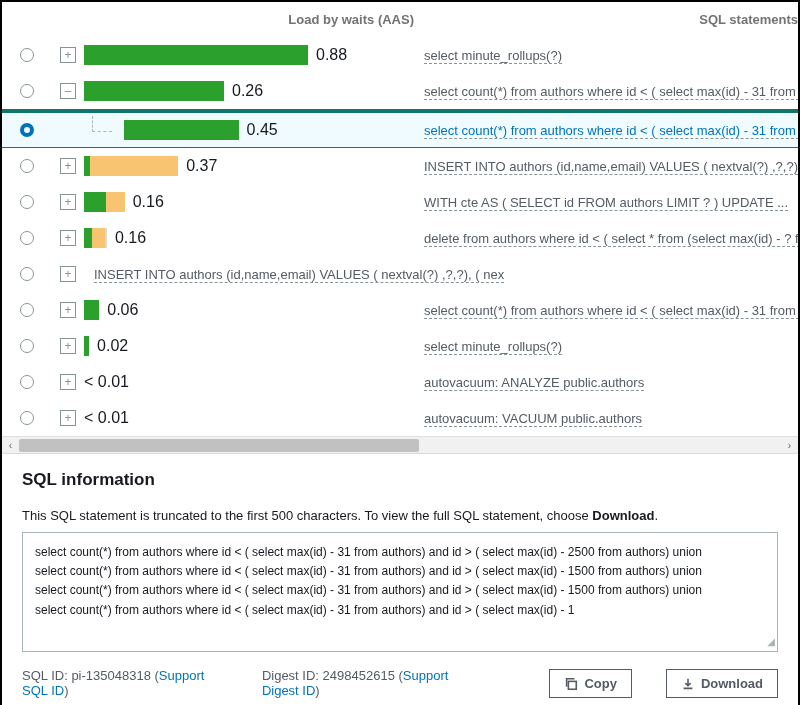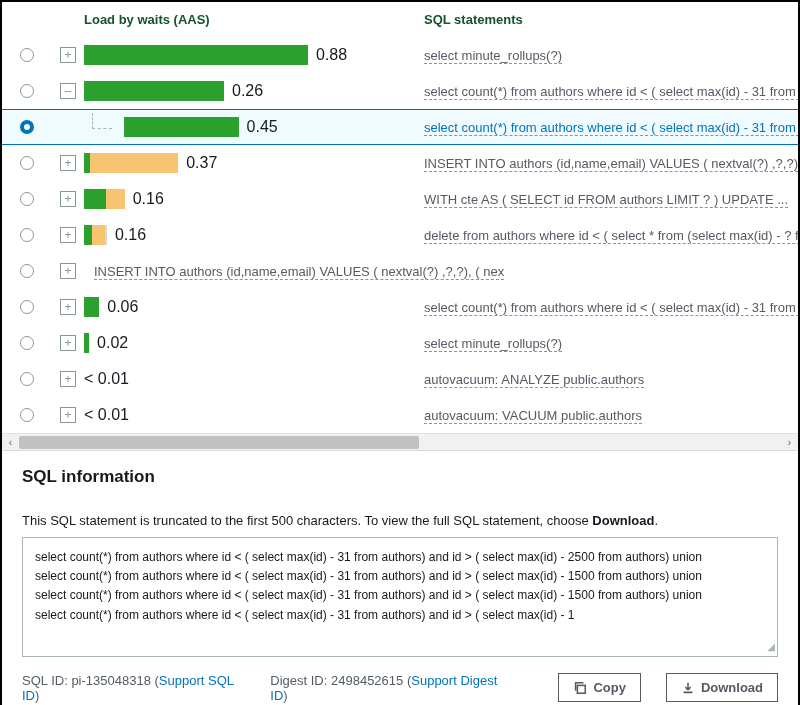--- a/index.html
+++ b/index.html
@@ -13,35 +13,36 @@
   }
   .top-panel {
     overflow-x: scroll;
     border-bottom: 1px solid #d5dbdb;
   }
   .table-header {
     display: flex;
     padding: 10px 0 10px 0;
     font-weight: 600;
     font-size: 13px;
-    color: #14532d;
+    color: #737373;
+    text-align: right;
   }
   .col-radio { width: 50px; flex-shrink: 0; }
   .col-expand { width: 32px; flex-shrink: 0; }
   .col-load { width: 330px; flex-shrink: 0; padding-left: 0; }
   .col-sql { flex: 1; padding-left: 10px; min-width: 380px; }
   .row {
     display: flex;
     align-items: center;
     padding: 7px 0;
     min-height: 36px;
   }
   .row.selected {
     background: #f0fbff;
-    border-top: 1px solid #0f766e;
+    border-top: 4px solid #0f766e;
     border-bottom: 1px solid #0073bb;
   }
   .radio {
     width: 14px; height: 14px;
     border: 1px solid #879596;
     border-radius: 50%;
     margin: 0 auto;
     display: block;
     position: relative;
     cursor: pointer;
@@ -119,21 +120,21 @@
     border-radius: 2px;
     top: 2px;
   }
 
   .detail-panel {
     padding: 16px 20px 20px 20px;
   }
   .detail-title {
     font-size: 17px;
     font-weight: 700;
-    margin-bottom: 26px;
+    margin-bottom: 18px;
     color: #16191f;
   }
   .detail-desc {
     font-size: 13px;
     color: #16191f;
     margin-bottom: 9px;
   }
   .detail-desc strong { font-weight: 700; }
   .sql-box {
     border: 1px solid #aab7b8;
@@ -141,22 +142,22 @@
     font-size: 12px;
     color: #16191f;
     line-height: 1.6;
     margin-bottom: 16px;
     min-height: 120px;
     position: relative;
   }
   .sql-box .resize { position: absolute; right: 2px; bottom: 1px; color: #aab7b8; font-size: 10px; cursor: nwse-resize; }
   .footer {
     display: flex;
-    align-items: flex-start;
-    gap: 25px;
+    align-items: flex-end;
+    gap: 34px;
     font-size: 13px;
     color: #545b64;
   }
   .footer .link { color: #0073bb; cursor: pointer; }
   .footer .spacer { flex: 1; }
   .awsbtn {
     border: 1px solid #545b64;
     background: #fff;
     padding: 6px 14px;
     font-size: 13px;

